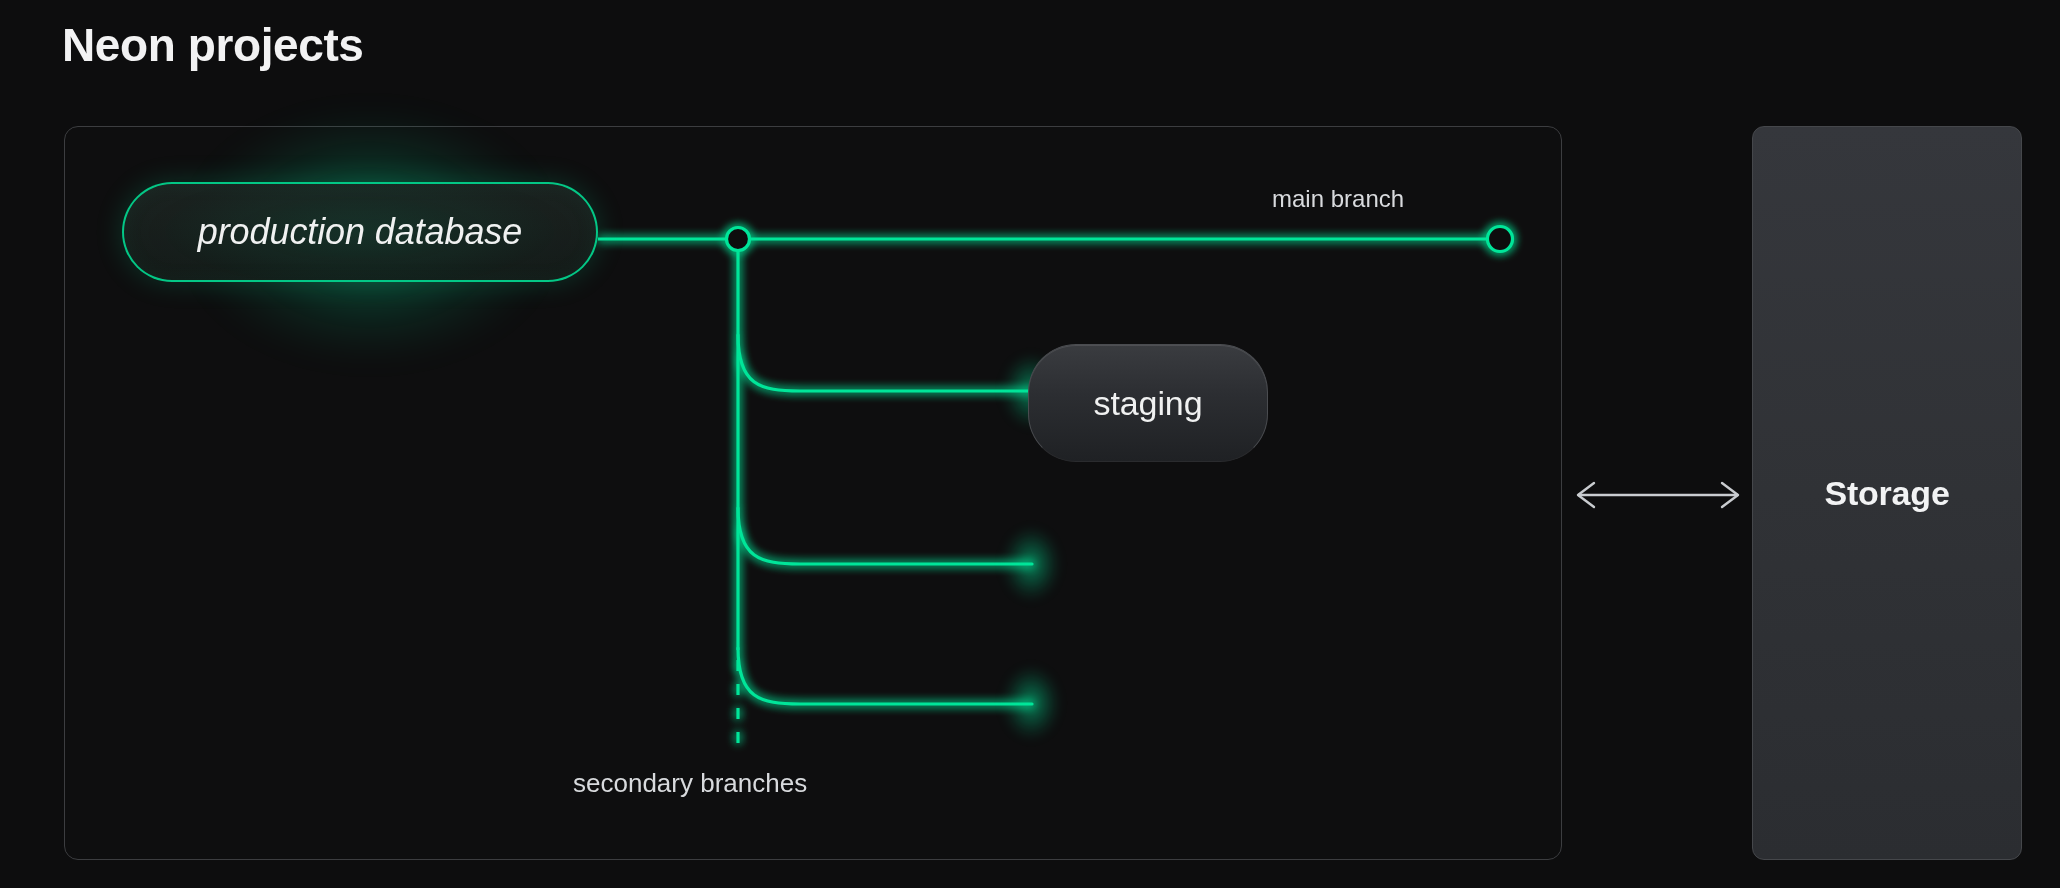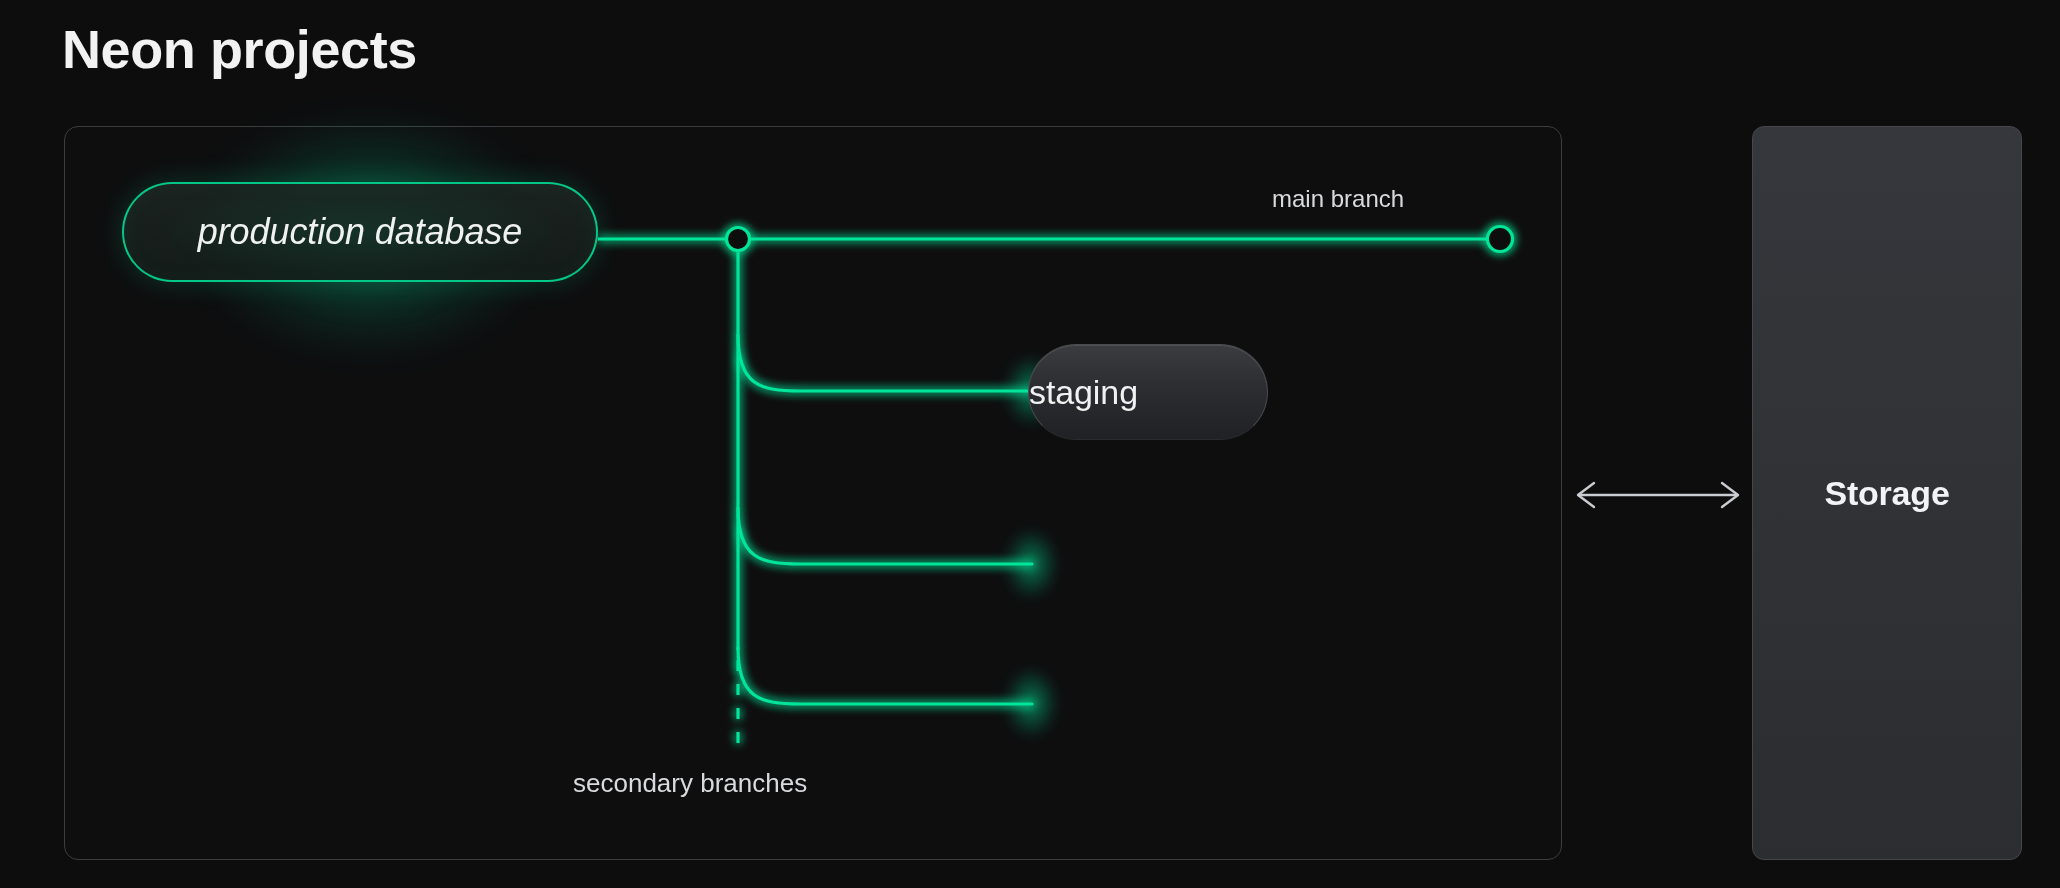--- a/index.html
+++ b/index.html
@@ -17,21 +17,21 @@
   #stage {
     position: relative;
     width: 2060px;
     height: 888px;
     background: #0d0d0e;
   }
   .page-title {
     position: absolute;
     left: 62px;
     top: 18px;
-    font-size: 54px;
+    font-size: 46px;
     font-weight: 700;
     color: #f2f2f3;
     letter-spacing: -0.4px;
   }
 
   
   .project-container {
     position: absolute;
     left: 64px;
     top: 126px;
@@ -89,29 +89,29 @@
   .node-prod span {
     font-size: 36px;
     color: #f0f1f1;
     letter-spacing: -0.1px;
   }
 
   
   .node-branch {
     position: absolute;
     width: 240px;
-    height: 96px;
+    height: 118px;
     border-radius: 48px;
     box-sizing: border-box;
     border: 1.5px solid #4a4c50;
     border-bottom-color: #2a2b2e;
     background: linear-gradient(180deg, #3a3c40 0%, #2c2e32 42%, #1f2124 100%);
     display: flex;
     align-items: center;
-    justify-content: flex-start;
+    justify-content: center;
     box-shadow: inset 0 1px 0 rgba(255,255,255,0.10);
   }
   .node-branch span {
     font-size: 34px;
     color: #f0f1f1;
     letter-spacing: -0.1px;
   }
   .node-staging { left: 1028px; top: 344px; }
   .node-dev     { left: 1028px; top: 517px; }
   .node-testing { left: 1028px; top: 664px; }

